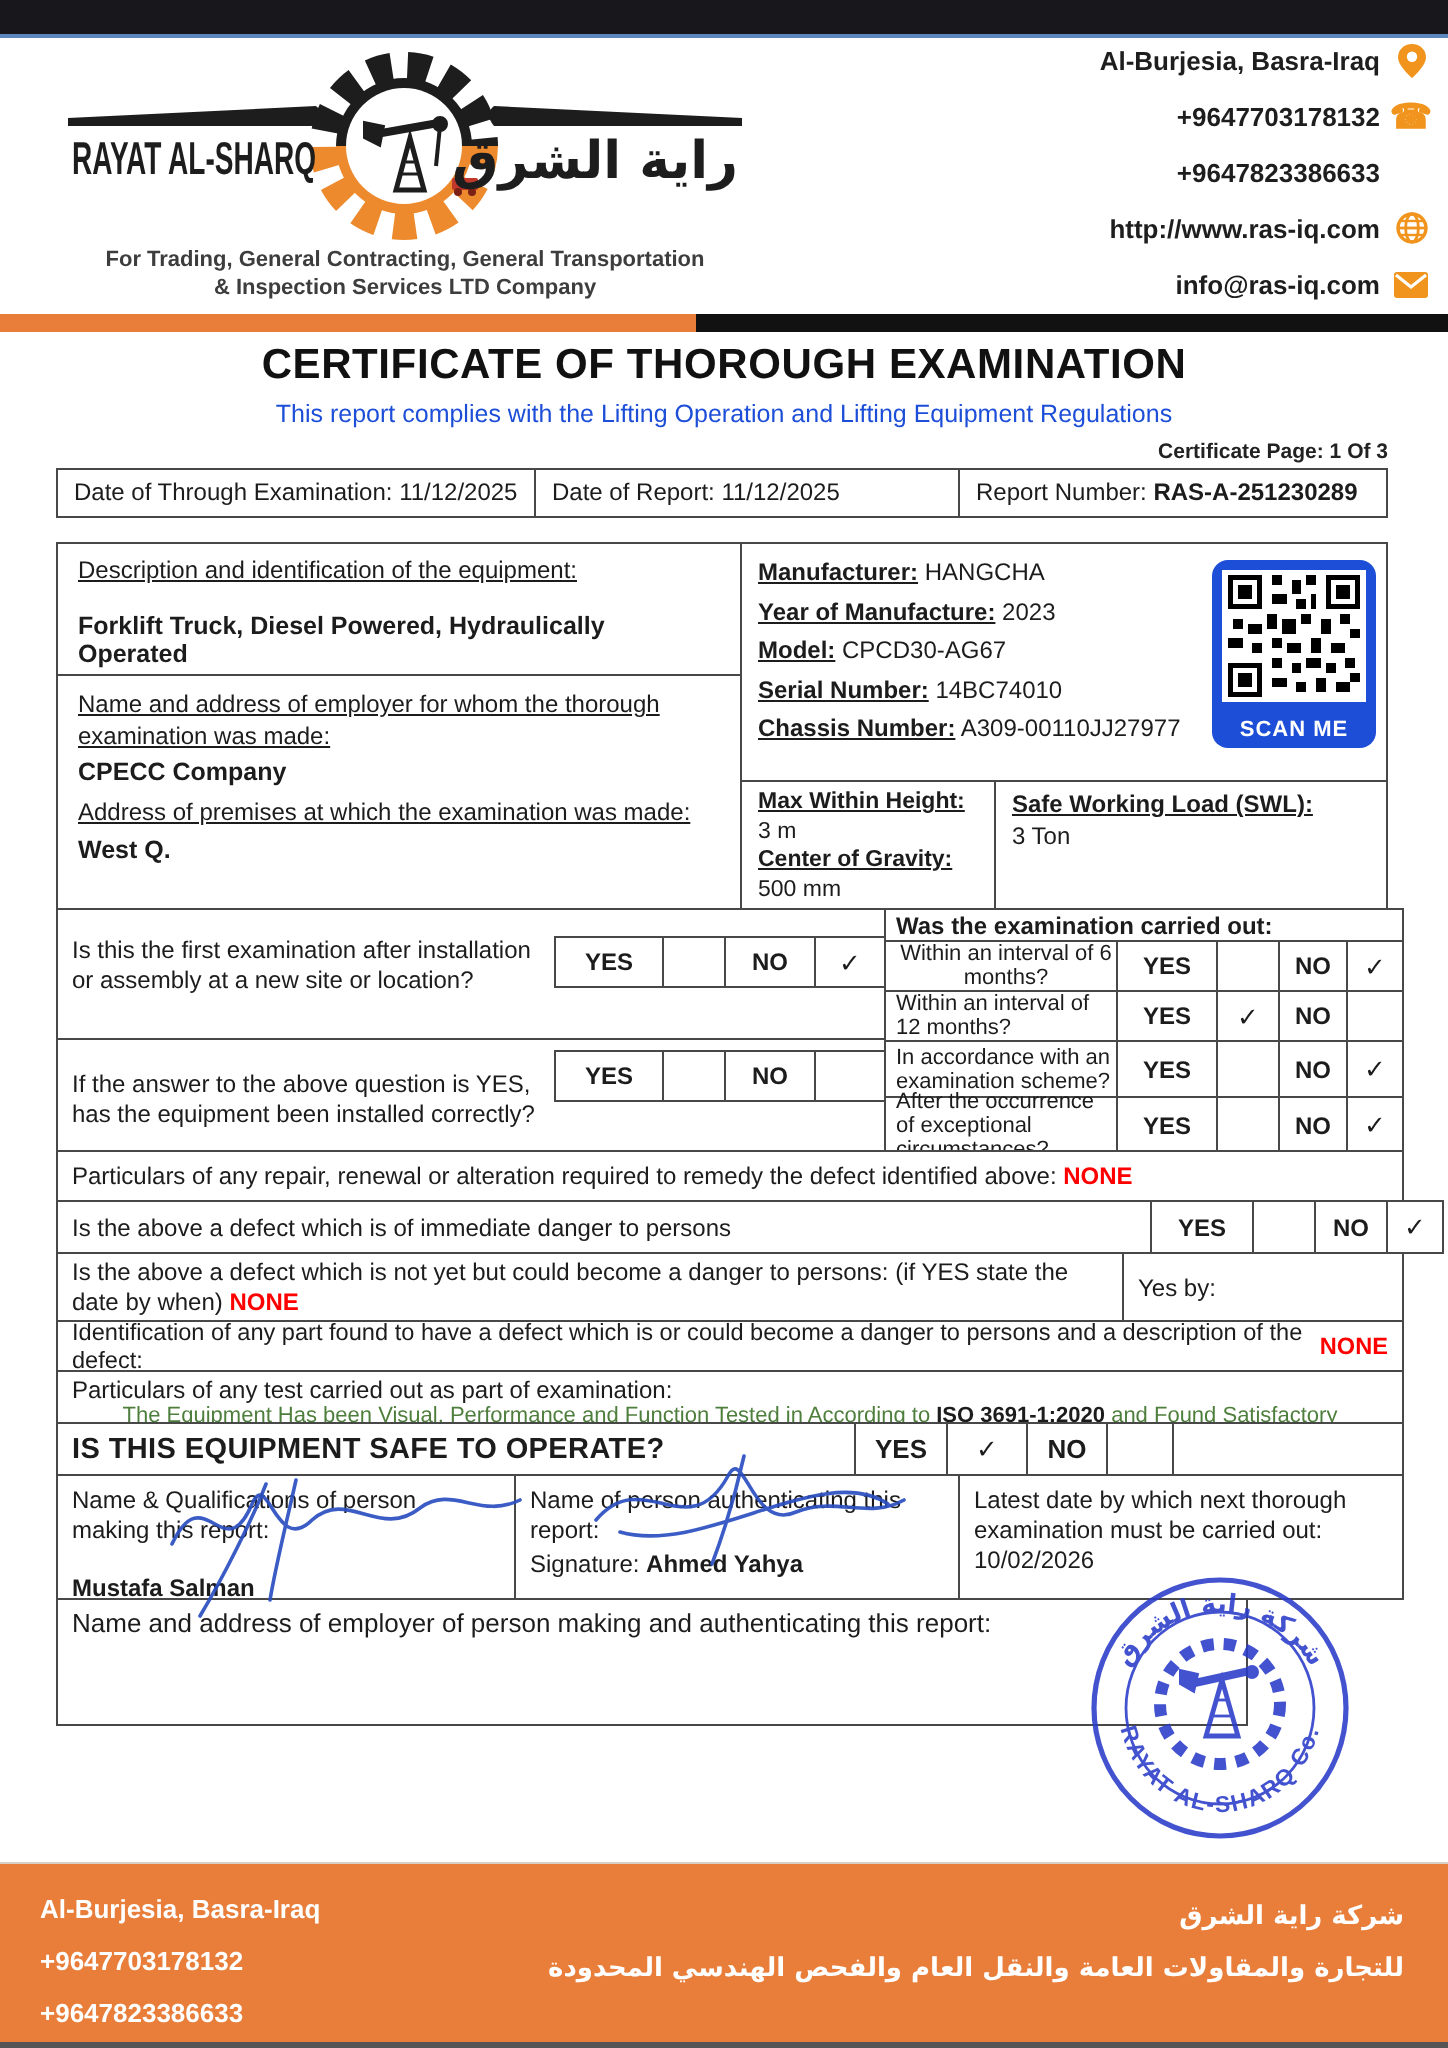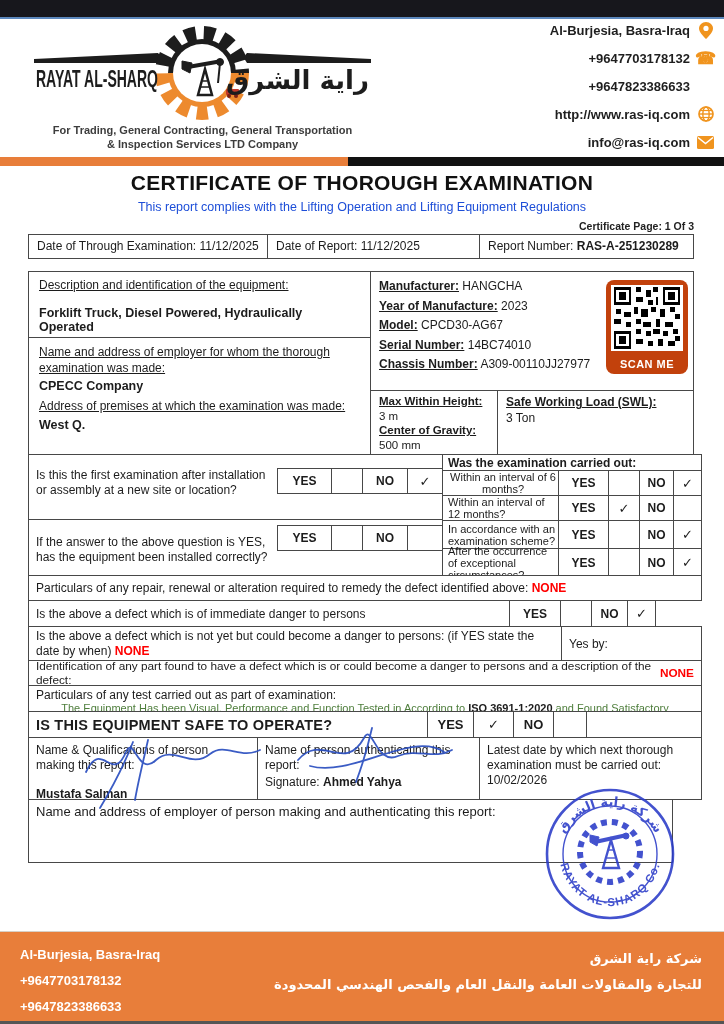--- a/index.html
+++ b/index.html
@@ -156,21 +156,21 @@
 
   <div class="abs bd" style="left:370px;top:271px;width:324px;height:120px;padding:5px 8px;">
     <div class="mfg-row"><span class="b u">Manufacturer:</span> <span>HANGCHA</span></div>
     <div class="mfg-row"><span class="b u">Year of Manufacture:</span> <span>2023</span></div>
     <div class="mfg-row"><span class="b u">Model:</span> <span>CPCD30-AG67</span></div>
     <div class="mfg-row"><span class="b u">Serial Number:</span> <span>14BC74010</span></div>
     <div class="mfg-row"><span class="b u">Chassis Number:</span> <span>A309-00110JJ27977</span></div>
     <div class="mfg-row" style="margin-top:12px;"><span class="b u">Plate Number:</span> <span>N/A</span></div>
   </div>
 
-  <div class="abs" style="left:606px;top:280px;width:82px;height:94px;background:#c2410c;border-radius:8px;padding:5px 5px 3px 5px;box-sizing:border-box;">
+  <div class="abs" style="left:606px;top:280px;width:82px;height:94px;background:#1d4ed8;border-radius:8px;padding:5px 5px 3px 5px;box-sizing:border-box;">
     <svg width="72" height="66" viewBox="0 0 29 27" style="background:#fff;" shape-rendering="crispEdges">
       <rect x="0" y="0" width="29" height="27" fill="#fff"></rect>
       <g fill="#000">
         <rect x="1" y="1" width="7" height="7"></rect>
           <rect x="2" y="2" width="5" height="5" fill="#fff"></rect>
           <rect x="3" y="3" width="3" height="3"></rect>
         <rect x="21" y="1" width="7" height="7"></rect>
           <rect x="22" y="2" width="5" height="5" fill="#fff"></rect>
           <rect x="23" y="3" width="3" height="3"></rect>
         <rect x="1" y="19" width="7" height="7"></rect>
@@ -275,21 +275,21 @@
       <div class="chkcell chkmark" style="flex:0 0 31px;"></div>
       <div class="chkcell" style="flex:0 0 34px;">NO</div>
       <div class="chkcell chkmark" style="flex:0 0 28px;">✓</div>
     </div>
   </div>
 
   <div class="abs bd" style="left:28px;top:575px;width:674px;height:26px;display:flex;align-items:center;padding:0 7px;font-size:12px;">
     <span>Particulars of any repair, renewal or alteration required to remedy the defect identified above:</span>&nbsp;<span class="red">NONE</span>
   </div>
 
-  <div class="abs bd" style="left:28px;top:600px;width:628px;height:27px;display:flex;">
+  <div class="abs bd" style="left:28px;top:600px;width:694px;height:27px;display:flex;">
     <div style="flex:1;display:flex;align-items:center;padding-left:7px;font-size:12px;">Is the above a defect which is of immediate danger to persons</div>
     <div class="chkcell" style="flex:0 0 51px;">YES</div>
     <div class="chkcell chkmark" style="flex:0 0 31px;"></div>
     <div class="chkcell" style="flex:0 0 36px;">NO</div>
     <div class="chkcell chkmark" style="flex:0 0 28px;">✓</div>
   </div>
 
   <div class="abs bd" style="left:28px;top:626px;width:674px;height:35px;display:flex;">
     <div style="flex:1;font-size:12px;line-height:15px;padding:2px 7px;display:flex;align-items:center;">
       <span><span>Is the above a defect which is not yet but could become a danger to persons: (if YES state the date by when)</span> <span class="red">NONE</span></span>
@@ -323,21 +323,21 @@
   </div>
   <div class="abs bd sigcell" style="left:257px;top:737px;width:223px;height:63px;">
     <div>Name of person authenticating this report:</div>
     <div style="margin-top:2px;"><span>Signature:</span> <span class="b">Ahmed Yahya</span></div>
   </div>
   <div class="abs bd sigcell" style="left:479px;top:737px;width:223px;height:63px;">
     <div>Latest date by which next thorough examination must be carried out:</div>
     <div>10/02/2026</div>
   </div>
 
-  <div class="abs bd" style="left:28px;top:799px;width:645px;height:64px;padding:4px 7px;box-sizing:border-box;">
+  <div class="abs bd" style="left:28px;top:799px;width:596px;height:64px;padding:4px 7px;box-sizing:border-box;">
     <div style="font-size:13px;">Name and address of employer of person making and authenticating this report:</div>
   </div>
 
   <svg class="abs" style="left:78px;top:730px;" width="190" height="80" viewBox="0 0 190 80">
     <g fill="none" stroke="#2b4fc0" stroke-width="1.8" stroke-linecap="round" opacity="0.92">
       <path d="M8,42 C24,8 34,55 48,22 C56,4 60,48 78,30 C96,14 112,40 132,24 C148,12 162,30 182,20"></path>
       <path d="M55,12 C48,30 34,58 22,78"></path>
       <path d="M70,10 C66,28 60,52 57,70"></path>
     </g>
   </svg>

